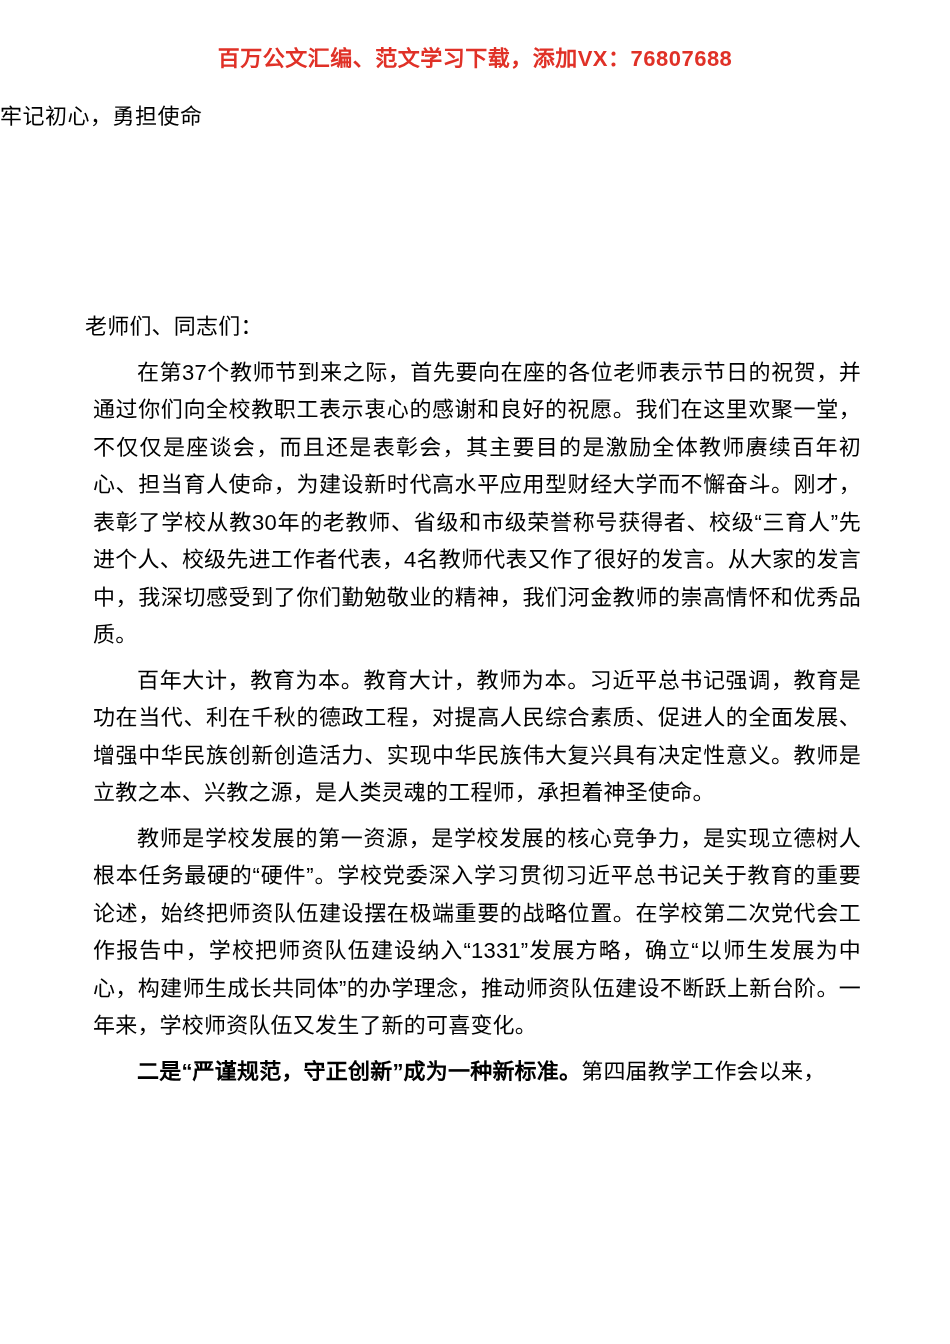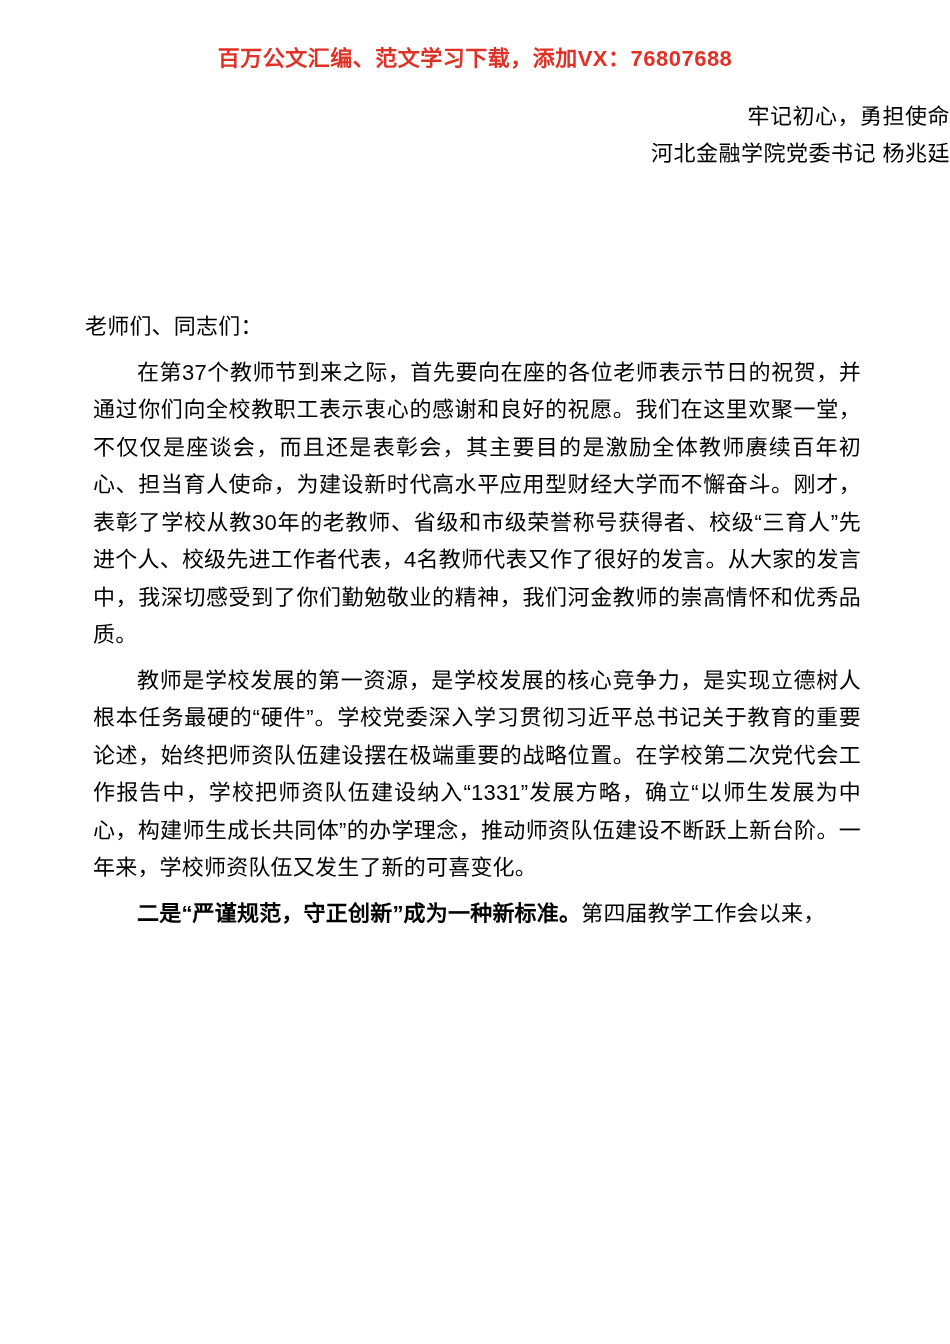--- a/index.html
+++ b/index.html
@@ -31,21 +31,21 @@
     letter-spacing: 0.5px;
     color: #e03127;
     white-space: nowrap;
   }
   
   .title-block {
     position: absolute;
     top: 98px;
     left: 0;
     width: 950px;
-    text-align: right;
+    text-align: left;
   }
   .title-line {
     font-size: 22px;
     line-height: 37px;
     color: #000000;
     font-weight: 400;
     letter-spacing: 0.5px;
     white-space: nowrap;
   }
   
@@ -89,31 +89,33 @@
 </style>
 </head>
 <body>
 
 <div class="page">
 
   <div class="promo-banner" style="color: rgb(224, 49, 39);">百万公文汇编、范文学习下载，添加VX：76807688</div>
 
   <div class="title-block">
     <div class="title-line">牢记初心，勇担使命</div>
-    <div class="title-line">河北金融学院党委书记 杨兆廷</div>
   </div>
 
   <div class="body-block">
 
     <div class="salutation">老师们、同志们：</div>
 
     <p class="para">
       <b class="lead"></b><span>在第37个教师节到来之际，首先要向在座的各位老师表示节日的祝贺，并通过你们向全校教职工表示衷心的感谢和良好的祝愿。我们在这里欢聚一堂，不仅仅是座谈会，而且还是表彰会，其主要目的是激励全体教师赓续百年初心、担当育人使命，为建设新时代高水平应用型财经大学而不懈奋斗。刚才，表彰了学校从教30年的老教师、省级和市级荣誉称号获得者、校级“三育人”先进个人、校级先进工作者代表，4名教师代表又作了很好的发言。从大家的发言中，我深切感受到了你们勤勉敬业的精神，我们河金教师的崇高情怀和优秀品质。</span>
     </p>
 
+    <p class="para">
+      <b class="lead"></b><span>百年大计，教育为本。教育大计，教师为本。习近平总书记强调，教育是功在当代、利在千秋的德政工程，对提高人民综合素质、促进人的全面发展、增强中华民族创新创造活力、实现中华民族伟大复兴具有决定性意义。教师是立教之本、兴教之源，是人类灵魂的工程师，承担着神圣使命。</span>
+    </p>
 
     <p class="para">
       <b class="lead"></b><span>教师是学校发展的第一资源，是学校发展的核心竞争力，是实现立德树人根本任务最硬的“硬件”。学校党委深入学习贯彻习近平总书记关于教育的重要论述，始终把师资队伍建设摆在极端重要的战略位置。在学校第二次党代会工作报告中，学校把师资队伍建设纳入“1331”发展方略，确立“以师生发展为中心，构建师生成长共同体”的办学理念，推动师资队伍建设不断跃上新台阶。一年来，学校师资队伍又发生了新的可喜变化。</span>
     </p>
 
 
     <p class="para">
       <b class="lead">二是“严谨规范，守正创新”成为一种新标准。</b><span>第四届教学工作会以来，</span>
     </p>
 

